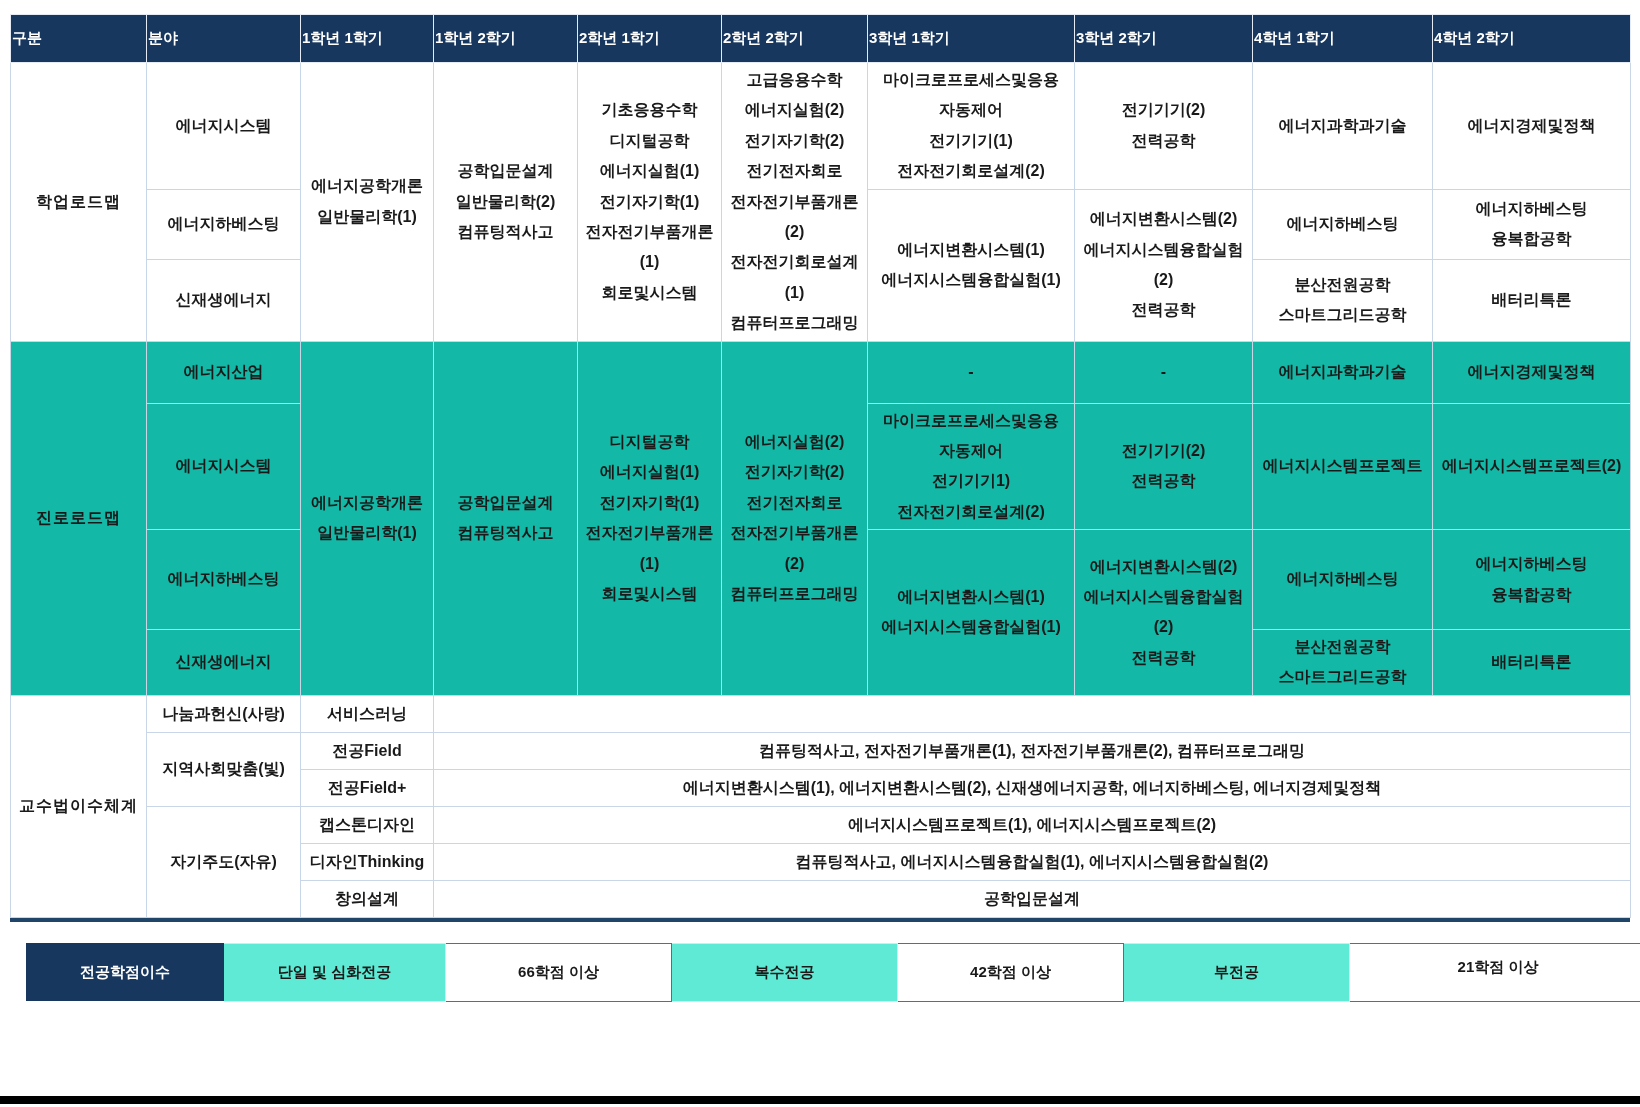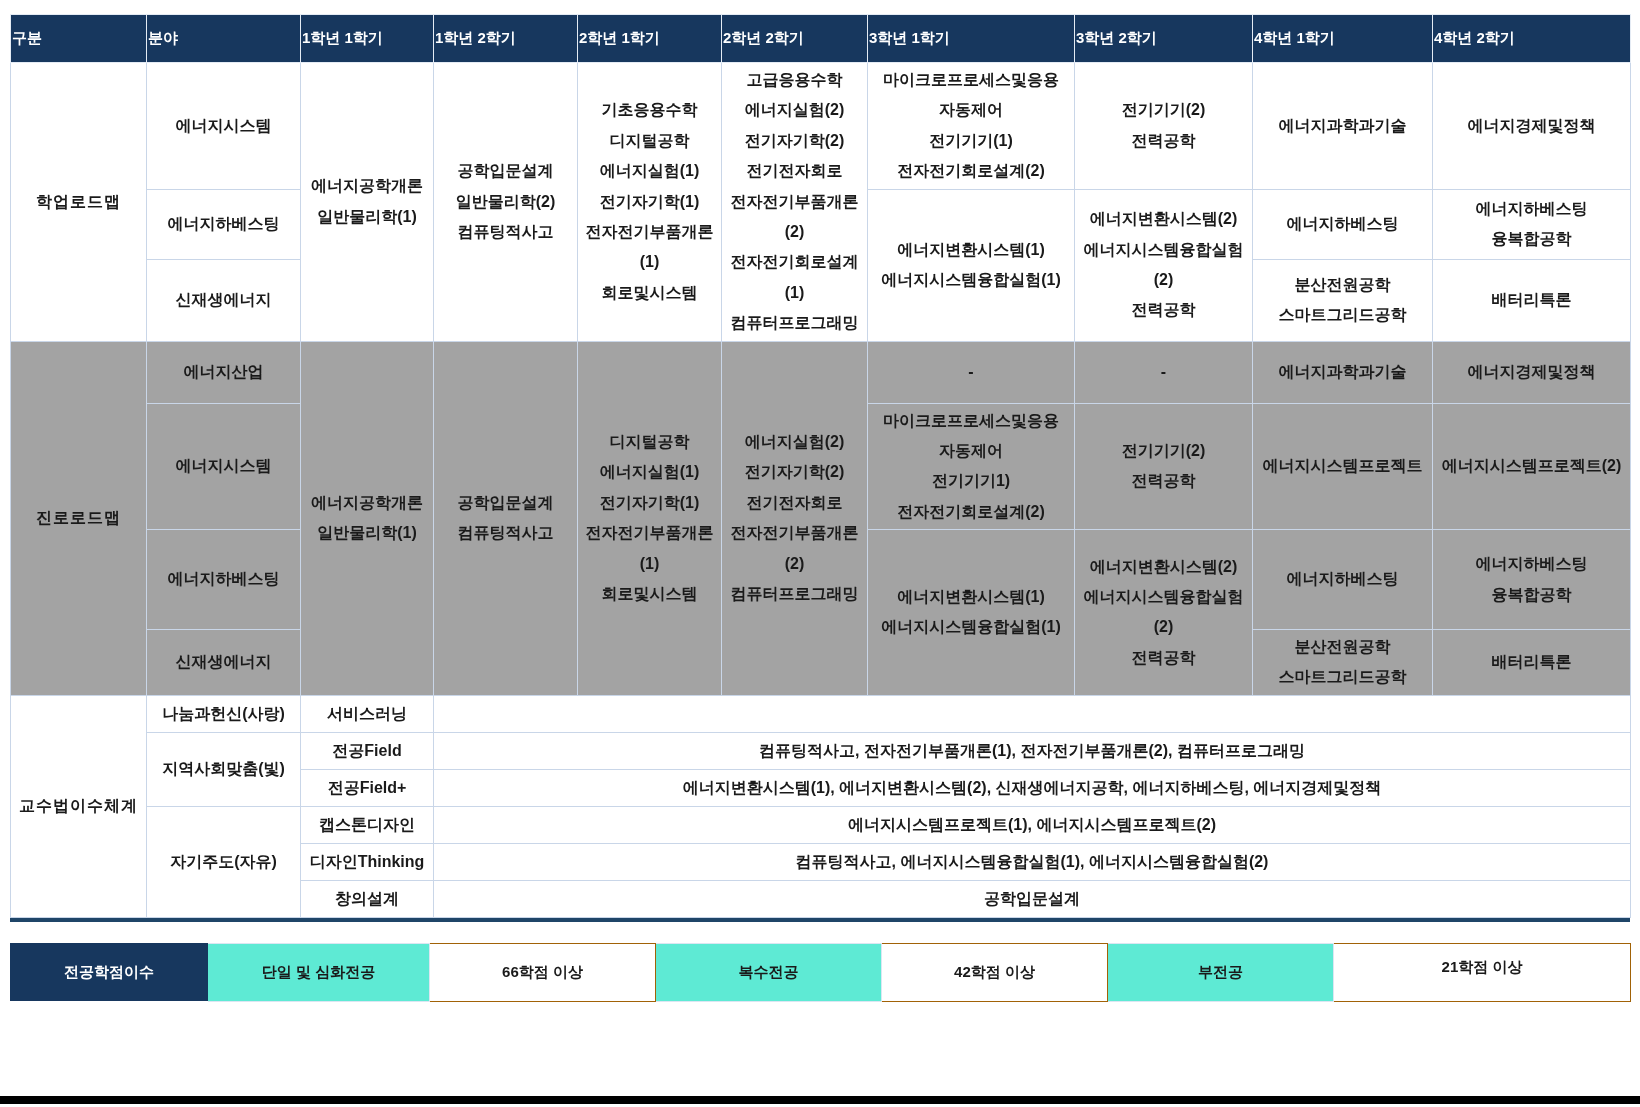--- a/index.html
+++ b/index.html
@@ -17,21 +17,21 @@
   
   table.main th{
     background:#17375e;color:#ffffff;font-size:15px;font-weight:700;
     border:1px solid #e4ebf4;text-align:left;
   }
   table.main td{
     border:1px solid #c9d6e8;text-align:center;vertical-align:middle;
     font-size:16px;line-height:1.9;white-space:pre-line;word-break:keep-all;
     padding:2px 3px;background:#ffffff;
   }
-  tr.alt td{background:#a3a3a3;}
+  tr.alt td{background:#14b8a6;}
   td.cat{font-size:15px;letter-spacing:1px;}
   td.sub{text-align:left;padding-left:12px;white-space:nowrap;}
   td.contentcell{text-align:left;padding-left:12px;white-space:nowrap;}
 
   .thickline{width:1620px;height:4px;background:#1f4568;margin:0 10px;}
   .gap21{height:21px;}
 
   
   table.bottom td{
     vertical-align:middle;text-align:center;font-size:15px;
@@ -208,21 +208,21 @@
         <td class="sub">창의설계</td>
         <td colspan="7" class="contentcell">공학입문설계</td>
       </tr>
     </tbody>
       </table>
   </div>
 
   <div class="thickline"></div>
   <div class="gap21"></div>
 
-  <div class="wrap" style="padding:0 10px;">
+  <div class="wrap" style="padding:0 26px;">
     <table class="bottom">
       <colgroup>
         <col style="width:197px">
           <col style="width:222px">
           <col style="width:226px">
         <col style="width:226px">
           <col style="width:226px">
           <col style="width:226px">
         <col style="width:297px">
       </colgroup>

